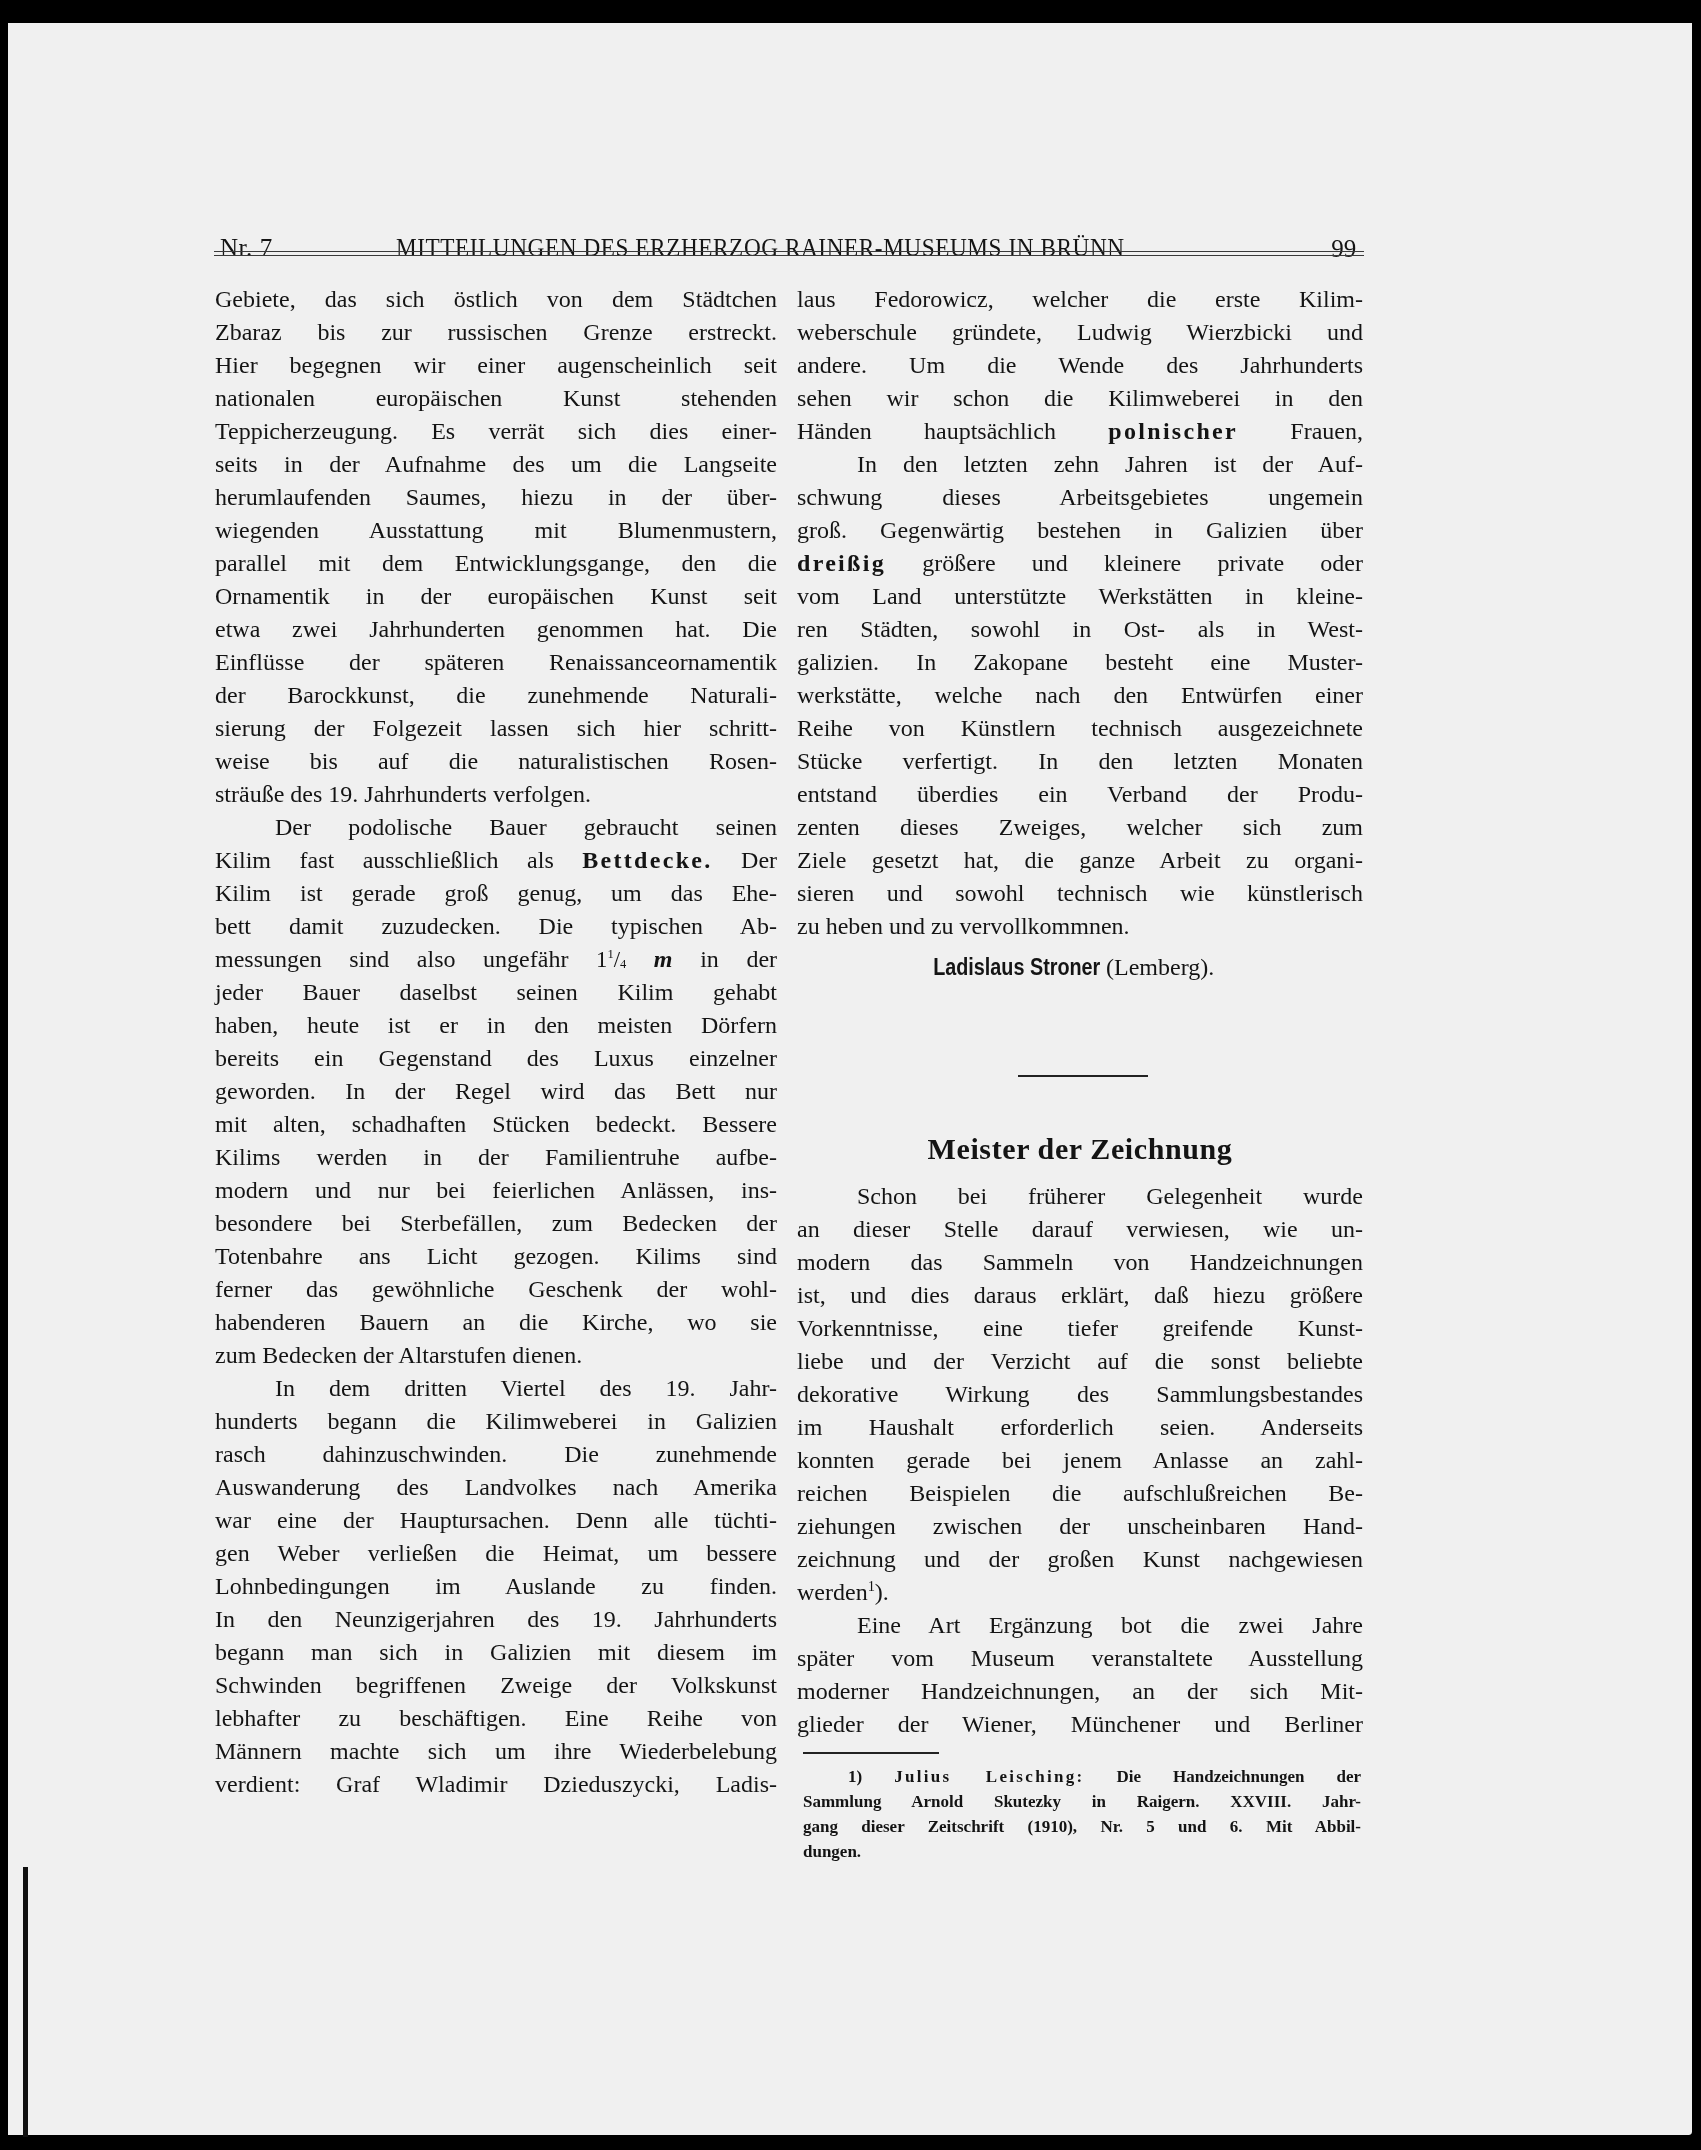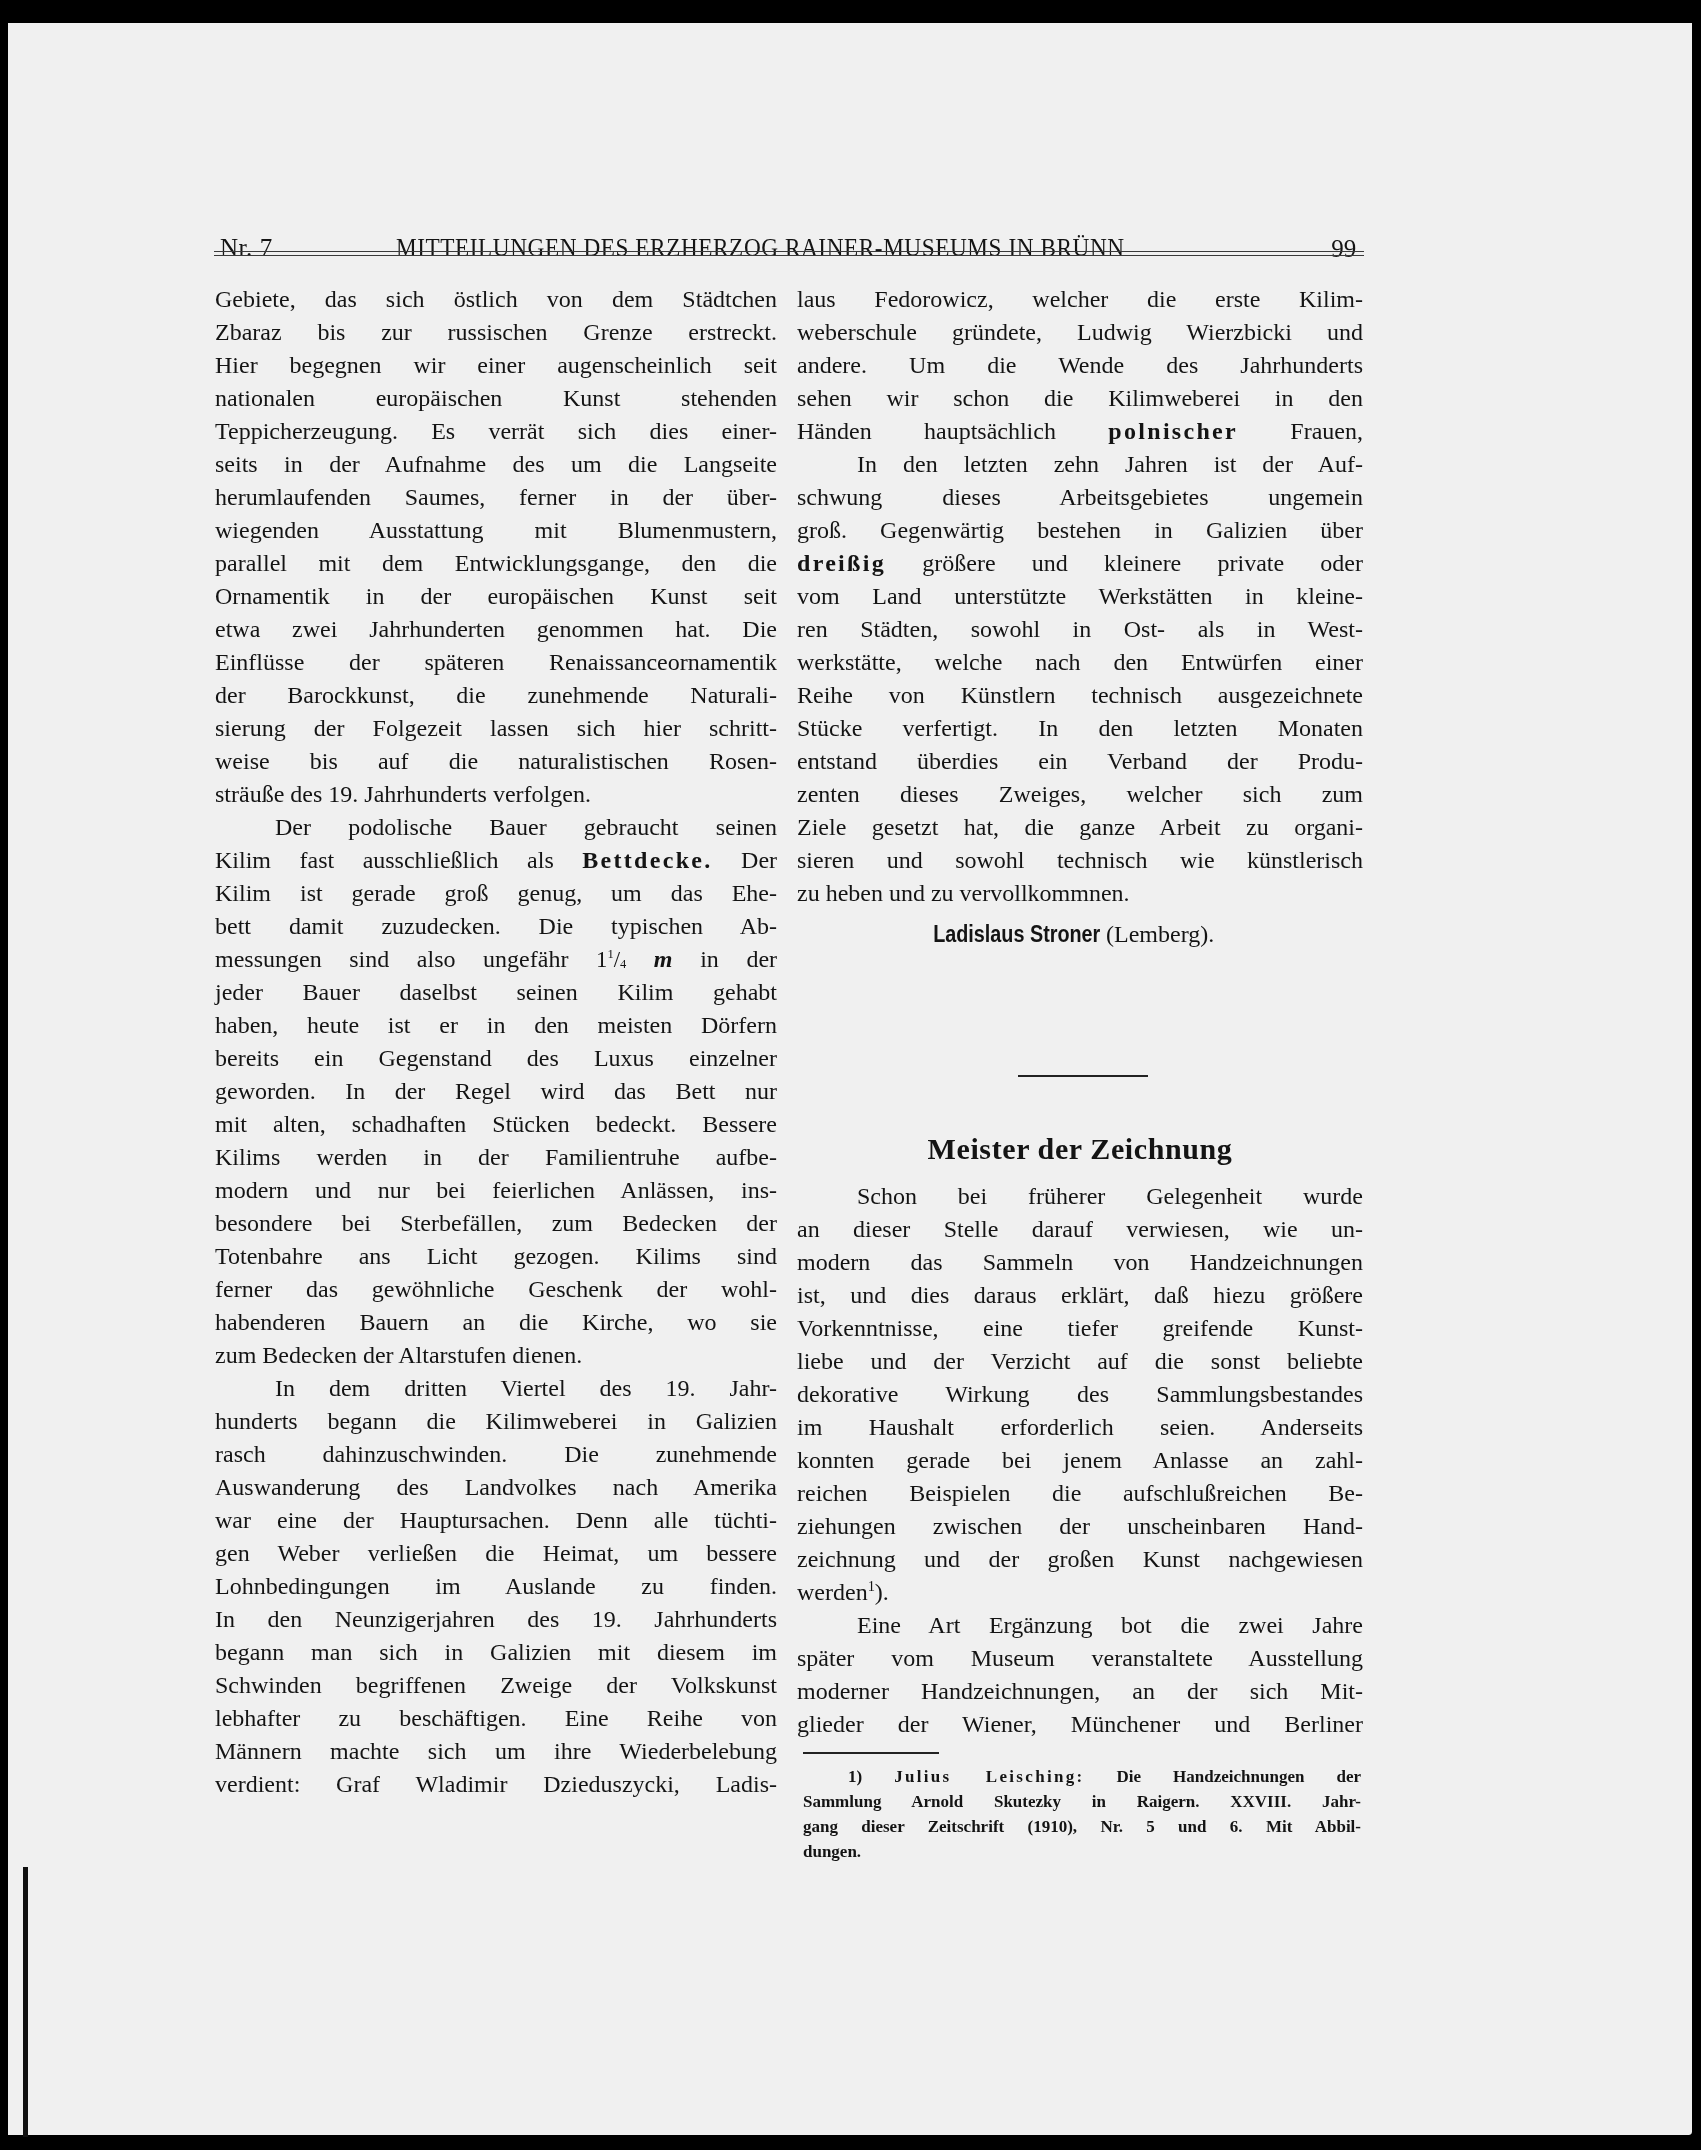--- a/index.html
+++ b/index.html
@@ -181,21 +181,21 @@
 </div>
 <div class="hdr-rule"></div>
 
 <div class="column col-left">
   <span class="line">Gebiete, das sich östlich von dem Städtchen</span>
   <span class="line">Zbaraz bis zur russischen Grenze erstreckt.</span>
   <span class="line">Hier begegnen wir einer augenscheinlich seit</span>
   <span class="line">nationalen europäischen Kunst stehenden</span>
   <span class="line">Teppicherzeugung. Es verrät sich dies einer-</span>
   <span class="line">seits in der Aufnahme des um die Langseite</span>
-  <span class="line">herumlaufenden Saumes, ferner in der über-</span>
+  <span class="line">herumlaufenden Saumes, hiezu in der über-</span>
   <span class="line">wiegenden Ausstattung mit Blumenmustern,</span>
   <span class="line">parallel mit dem Entwicklungsgange, den die</span>
   <span class="line">Ornamentik in der europäischen Kunst seit</span>
   <span class="line">etwa zwei Jahrhunderten genommen hat. Die</span>
   <span class="line">Einflüsse der späteren Renaissanceornamentik</span>
   <span class="line">der Barockkunst, die zunehmende Naturali-</span>
   <span class="line">sierung der Folgezeit lassen sich hier schritt-</span>
   <span class="line">weise bis auf die naturalistischen Rosen-</span>
   <span class="line last">sträuße des 19. Jahrhunderts verfolgen.</span>
   <span class="line indent">Der podolische Bauer gebraucht seinen</span>
@@ -235,20 +235,21 @@
   <span class="line">weberschule gründete, Ludwig Wierzbicki und</span>
   <span class="line">andere. Um die Wende des Jahrhunderts</span>
   <span class="line">sehen wir schon die Kilimweberei in den</span>
   <span class="line"><span>Händen hauptsächlich</span> <span class="spaced">polnischer</span> <span>Frauen,</span></span>
   <span class="line indent">In den letzten zehn Jahren ist der Auf-</span>
   <span class="line">schwung dieses Arbeitsgebietes ungemein</span>
   <span class="line">groß. Gegenwärtig bestehen in Galizien über</span>
   <span class="line"><span class="spaced">dreißig</span> <span>größere und kleinere private oder</span></span>
   <span class="line">vom Land unterstützte Werkstätten in kleine-</span>
   <span class="line">ren Städten, sowohl in Ost- als in West-</span>
+  <span class="line">galizien. In Zakopane besteht eine Muster-</span>
   <span class="line">werkstätte, welche nach den Entwürfen einer</span>
   <span class="line">Reihe von Künstlern technisch ausgezeichnete</span>
   <span class="line">Stücke verfertigt. In den letzten Monaten</span>
   <span class="line">entstand überdies ein Verband der Produ-</span>
   <span class="line">zenten dieses Zweiges, welcher sich zum</span>
   <span class="line">Ziele gesetzt hat, die ganze Arbeit zu organi-</span>
   <span class="line">sieren und sowohl technisch wie künstlerisch</span>
   <span class="line last">zu heben und zu vervollkommnen.</span>
   <span class="signature"><span class="sig-name">Ladislaus Stroner</span> <span>(Lemberg).</span></span>
 </div>

